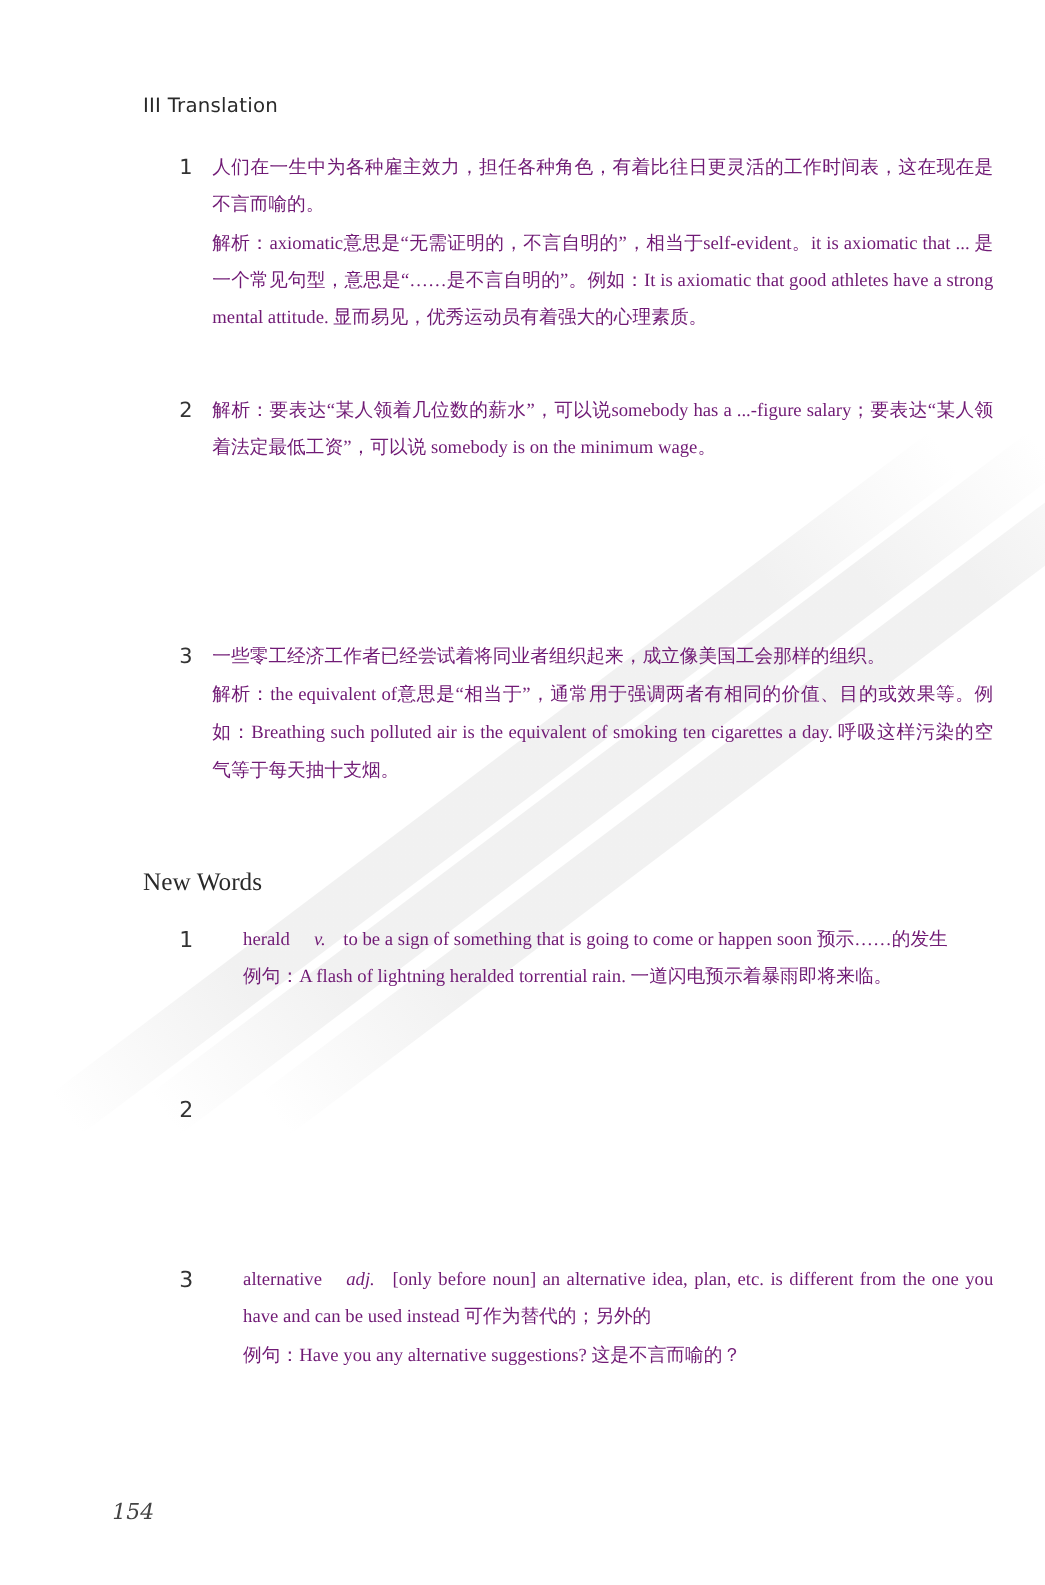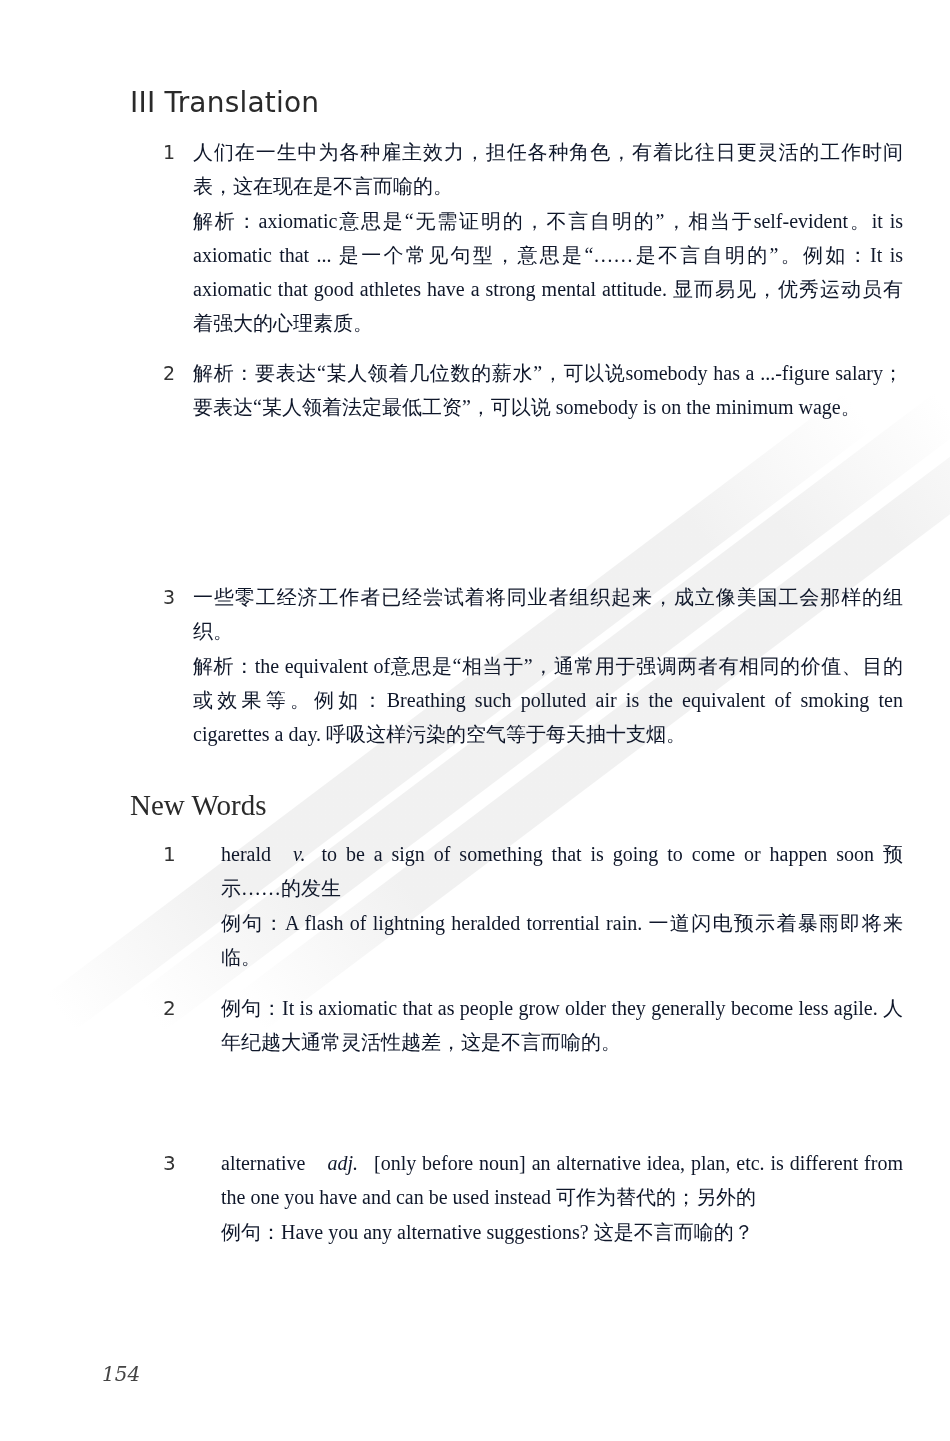--- a/index.html
+++ b/index.html
@@ -35,52 +35,52 @@
     }
     .content {
       position: relative;
       z-index: 1;
     }
     .section-title-sans {
       position: absolute;
       left: 130px;
       top: 86px;
       font-family: "DejaVu Sans", "Liberation Sans", sans-serif;
-      font-size: 28px;
+      font-size: 18px;
       color: #2a2a2a;
       letter-spacing: 0.2px;
     }
     .section-title-serif {
       position: absolute;
       left: 130px;
       top: 789px;
       font-family: "Liberation Serif", serif;
-      font-size: 29px;
+      font-size: 23px;
       color: #2a2a2a;
     }
     .item {
       position: absolute;
       left: 163px;
       width: 740px;
     }
     .item .num {
       position: absolute;
       left: 0;
       top: 0;
       font-family: "DejaVu Sans", "Liberation Sans", sans-serif;
       font-size: 19px;
       color: #333;
       line-height: 34px;
     }
     .item .body {
       margin-left: 30px;
-      font-size: 20px;
+      font-size: 17px;
       line-height: 34.3px;
       text-align: justify;
-      color: #0f172a;
+      color: #701a75;
     }
     .item .body p {
       margin: 0;
     }
     .word-item .num { font-size: 20px; line-height: 34px; }
     .word-item .body { margin-left: 58px; }
     .word-item { left: 163px; width: 740px; }
     .headword { }
     .pos { font-style: italic; margin: 0 16px 0 22px; }
     .page-number {
@@ -136,21 +136,20 @@
     <span class="num">1</span>
     <div class="body">
       <p><span class="headword">herald</span><span class="pos">v.</span><span>to be a sign of something that is going to come or happen soon 预示……的发生</span></p>
       <p>例句：A flash of lightning heralded torrential rain. 一道闪电预示着暴雨即将来临。</p>
     </div>
   </div>
 
   <div class="item word-item" style="top:991px;">
     <span class="num">2</span>
     <div class="body">
-      <p>例句：It is axiomatic that as people grow older they generally become less agile. 人年纪越大通常灵活性越差，这是不言而喻的。</p>
     </div>
   </div>
 
   <div class="item word-item" style="top:1146px;">
     <span class="num">3</span>
     <div class="body">
       <p><span class="headword">alternative</span><span class="pos">adj.</span><span>[only before noun] an alternative idea, plan, etc. is different from the one you have and can be used instead 可作为替代的；另外的</span></p>
       <p>例句：Have you any alternative suggestions? 这是不言而喻的？</p>
     </div>
   </div>

